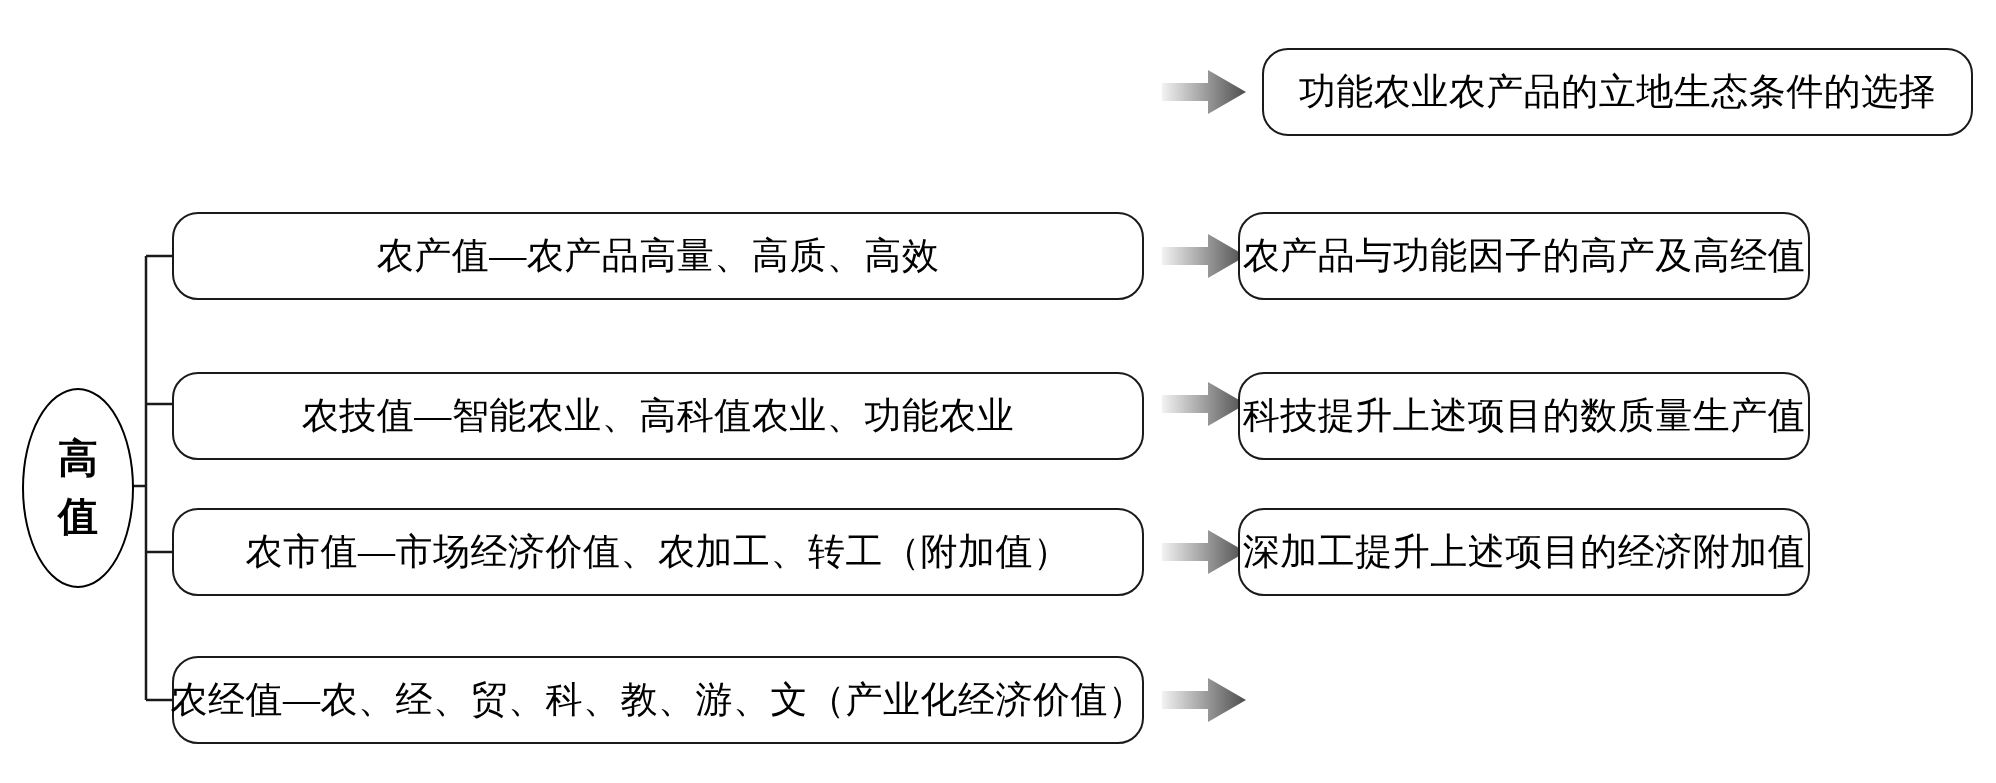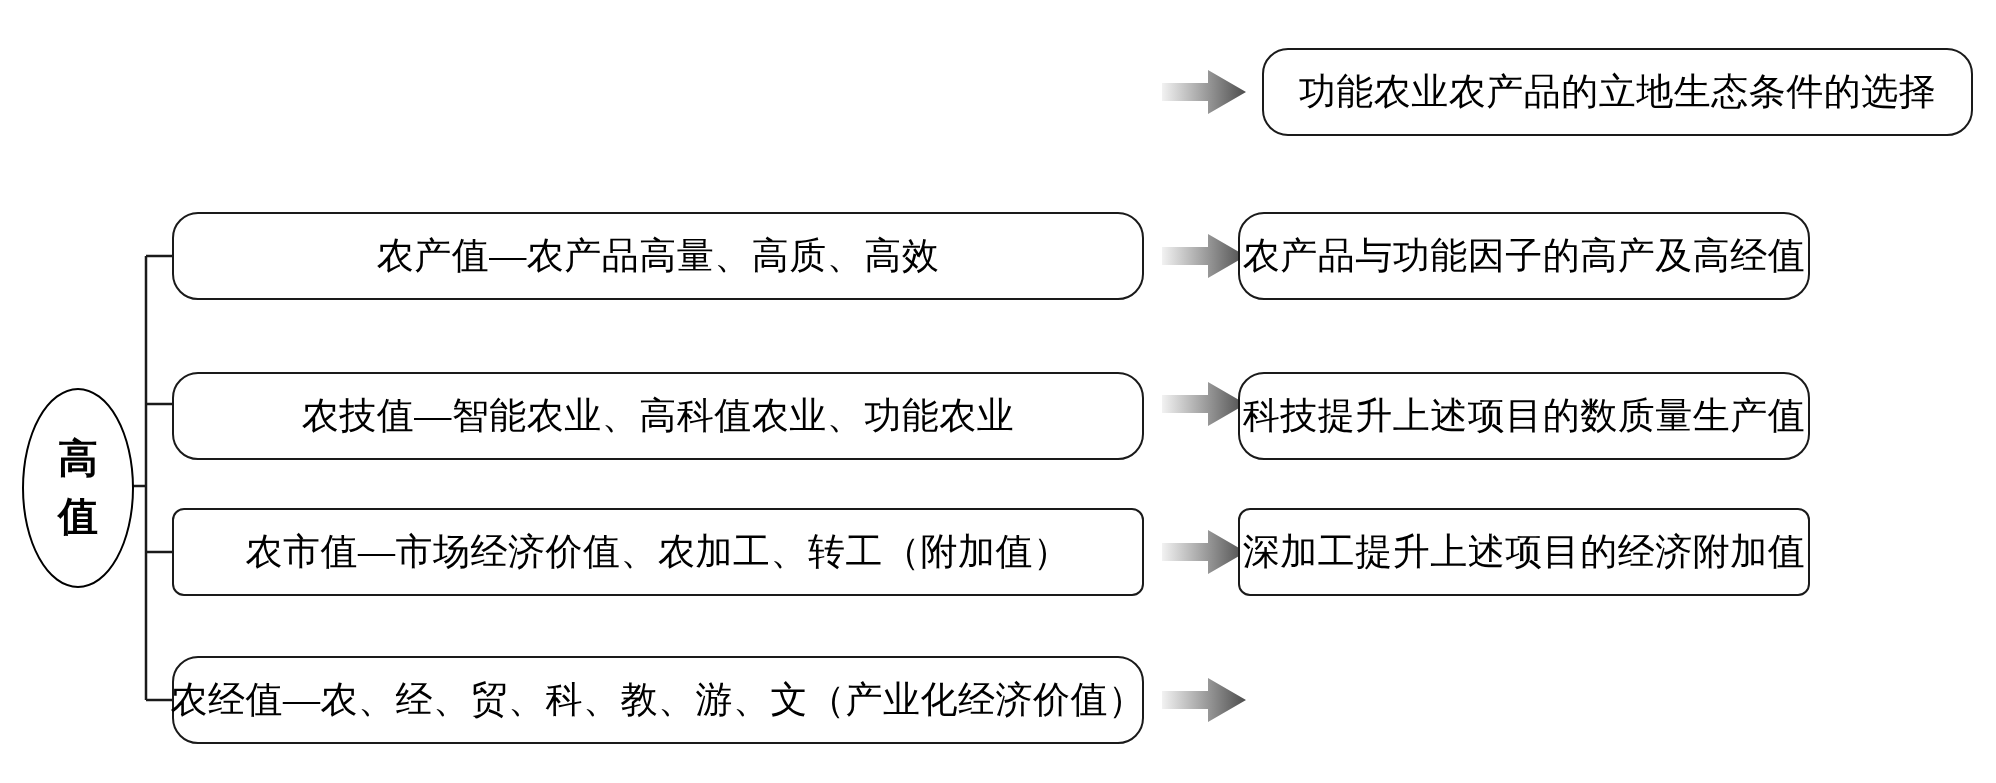--- a/index.html
+++ b/index.html
@@ -37,21 +37,21 @@
     color: #000000;
   }
   .box-left  { left: 172px;  width: 972px; }
   .box-right { left: 1238px; width: 572px; }
   .box-r1-left  { left: 292px; width: 802px; }
   .box-r1-right { left: 1262px; width: 711px; }
 
   .row1 { top: 48px;  height: 88px; }
   .row2 { top: 212px; height: 88px; font-family: Liberation Serif, serif; }
   .row3 { top: 360px; height: 88px; margin-top: 12px; }
-  .row4 { top: 508px; height: 88px; border-radius: 12px; }
+  .row4 { top: 508px; height: 88px; }
   .row5 { top: 656px; height: 88px; }
 
   
   .arrow {
     position: absolute;
     left: 1162px;
     width: 84px;
     height: 44px;
   }
   .arrow svg { display: block; width: 100%; height: 100%; }

